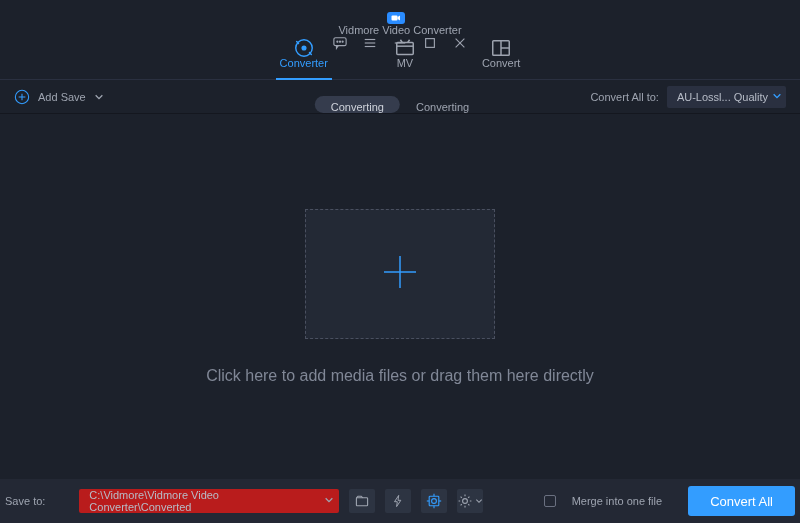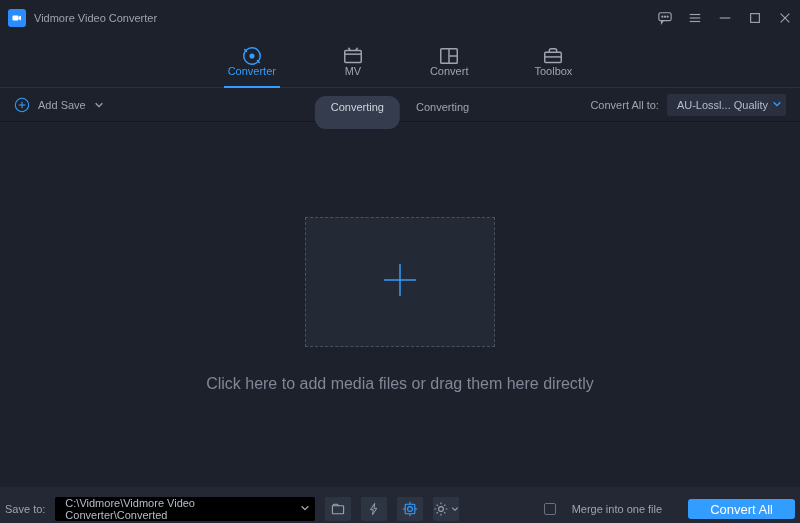--- a/index.html
+++ b/index.html
@@ -9,21 +9,22 @@
     font-family: -apple-system, "Segoe UI", Arial, sans-serif;
     color: #c8cdd6;
     overflow: hidden;
     user-select: none;
   }
 
   
   .titlebar {
     height: 28px;
     display: flex; align-items: center;
-    padding: 18px 8px;
+    padding: 12px 8px;
+    flex-direction: column;
   }
   .app-logo {
     width: 18px; height: 18px;
     background: #2a8cff;
     border-radius: 3px;
     display: flex; align-items: center; justify-content: center;
     margin-right: 8px;
   }
   .app-logo svg { width: 12px; height: 12px; }
   .app-title { font-size: 11px; color: #9ea4b0; font-weight: 400; }
@@ -69,21 +70,21 @@
   .addfiles .plus-circle svg { stroke:#339dff; fill:none; stroke-width:1.6; }
   .addfiles .chev { width:10px; height:10px; }
   .addfiles .chev svg { stroke:#9ea4b0; fill:none; stroke-width:1.6; }
 
   .subtabs {
     position: absolute; left: 50%; transform: translateX(-50%);
     display: flex; align-items: center;
     height: 22px;
   }
   .subtab {
-    padding: 0 16px; height: 33px; line-height:22px;
+    padding: 0 16px; height: 17px; line-height:22px;
     border-radius: 11px; cursor: pointer; margin-top: 16px;
   }
   .subtab.active { background: #353c4d; color:#cfd3db; }
 
   .convert-all-to {
     margin-left: auto; display: flex; align-items: center; gap: 8px;
   }
   .format-drop {
     background: #2a3040; height: 22px; padding: 0 18px 0 10px;
     display: flex; align-items: center; border-radius: 2px;
@@ -112,43 +113,44 @@
   
   .bottombar {
     height: 44px;
     background: #232834;
     display: flex; align-items: center;
     padding: 0 5px; gap: 10px;
     font-size: 11px; color:#9ea4b0;
   }
   .saveto-label { white-space: nowrap; }
   .path-drop {
-    background: #000000; height: 24px; width: 260px;
+    background: #b91c1c; height: 24px; width: 260px;
     display:flex; align-items:center; padding: 0 22px 0 10px;
     border-radius: 2px; position: relative; cursor:pointer;
     color:#b7bcc7;
+    margin-left:24px;
   }
   .path-drop .chev { position:absolute; right:5px; top:50%; transform:translateY(-50%); }
 
   .sq-btn {
     width: 26px; height: 24px; background:#2d3442;
     border-radius:2px; display:flex; align-items:center; justify-content:center;
     cursor:pointer;
   }
   .sq-btn svg { stroke:#9ea4b0; fill:none; stroke-width:1.4; }
   .bottombar .sq-btn.hw svg { stroke:#339dff; }
 
   .merge {
     margin-left: auto; display:flex; align-items:center; gap:16px; cursor:pointer;
   }
   .merge .chk {
     width:12px; height:12px; border:1px solid #6a7080; border-radius:2px;
   }
   .convert-all-btn {
-    height: 20px; padding: 0 22px; margin-left: 16px;
+    height: 30px; padding: 0 22px; margin-left: 16px;
     background: #339dff; color:#fff; border-radius:3px;
     display:flex; align-items:center; font-size:13px; cursor:pointer;
   }
 </style>
 </head>
 <body>
 
 <div class="titlebar">
   <div class="app-logo">
     <svg viewBox="0 0 24 24">
@@ -217,30 +219,20 @@
   </div>
   <div class="nav-item">
     <span class="nav-icon">
       <svg viewBox="0 0 24 24">
           <rect x="3" y="4" width="18" height="16" rx="1"></rect>
           <line x1="12" y1="4" x2="12" y2="20"></line>
           <line x1="12" y1="12" x2="21" y2="12"></line>
         </svg>
     </span>
     <span class="nav-label">Convert</span>
-  </div>
-  <div class="nav-item">
-    <span class="nav-icon">
-      <svg viewBox="0 0 24 24">
-          <rect x="3" y="8" width="18" height="11" rx="1"></rect>
-          <path d="M8 8V6a2 2 0 012-2h4a2 2 0 012 2v2"></path>
-          <line x1="3" y1="13" x2="21" y2="13"></line>
-        </svg>
-    </span>
-    <span class="nav-label">Toolbox</span>
   </div>
 </div>
 
 <div class="toolbar">
   <div class="addfiles">
     <span class="plus-circle">
       <svg viewBox="0 0 24 24">
           <circle cx="12" cy="12" r="10"></circle>
           <line x1="12" y1="7" x2="12" y2="17"></line>
           <line x1="7" y1="12" x2="17" y2="12"></line>

